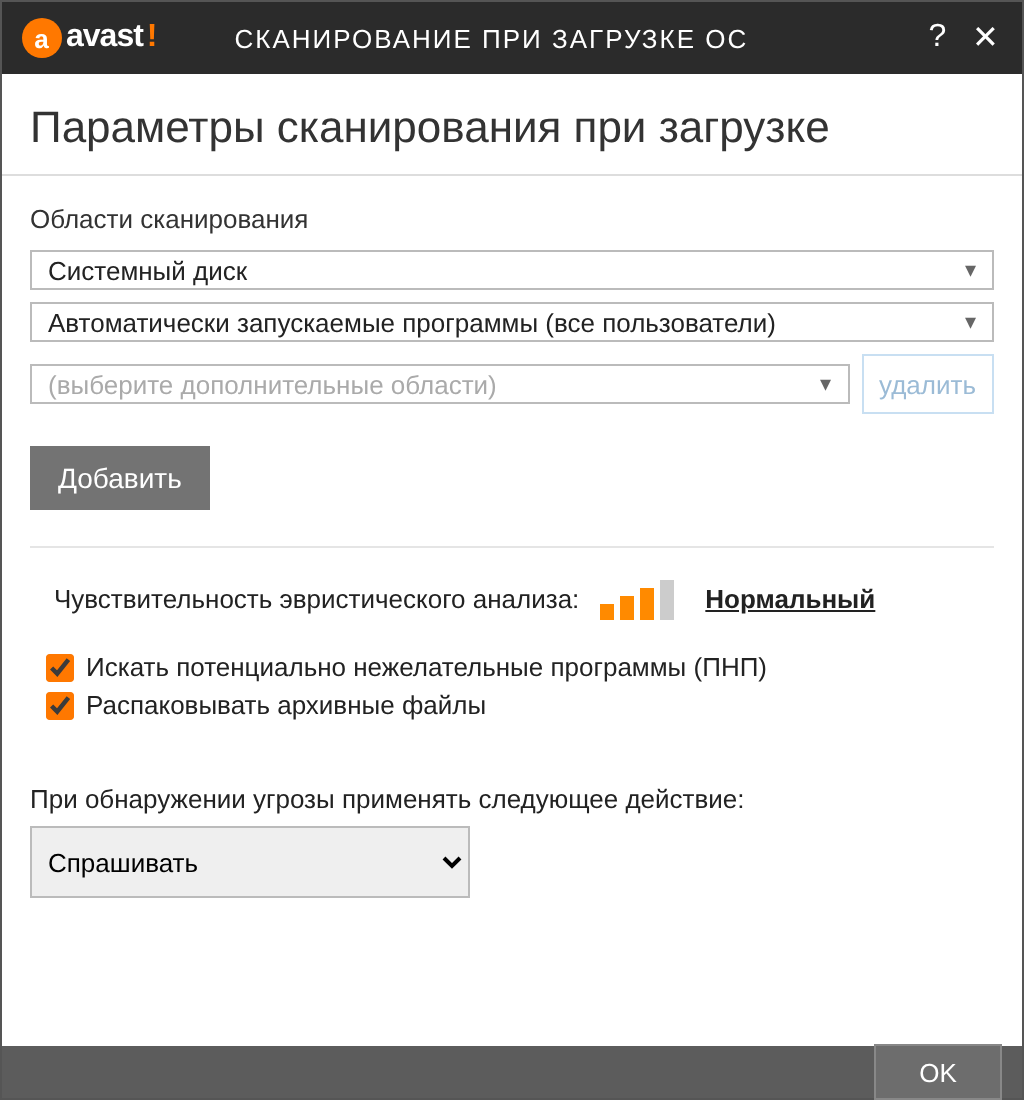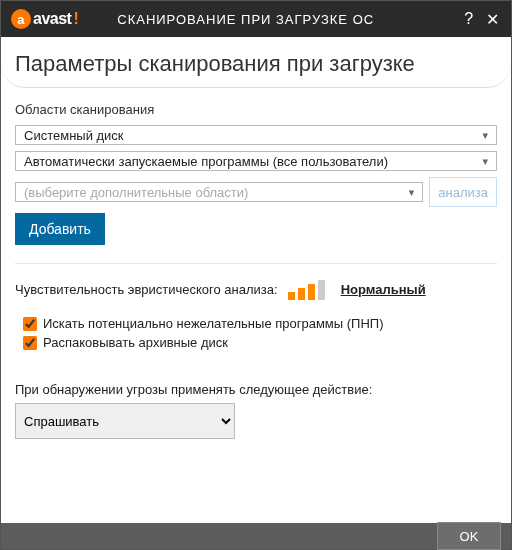--- a/index.html
+++ b/index.html
@@ -60,21 +60,20 @@
   .titlebar-btn {
     width: 24px; height: 24px;
     color: #fff;
     font-size: 16px;
     display:flex; align-items:center; justify-content:center;
     cursor:pointer;
   }
   .header {
     padding: 14px 2px 10px 14px;
     border-bottom: 1px solid #ddd;
-    border-radius: 24px;
   }
   .header h1 {
     font-size: 22px;
     font-weight: normal;
     color: #333;
   }
   .content {
     flex:1;
     padding: 14px 14px 0 14px;
     font-size: 13px;
@@ -106,30 +105,31 @@
     height:30px;
     padding: 0 8px;
     border:1px solid #c8dff2;
     background:#fff;
     color:#9bbbd6;
     font-size:13px;
     cursor:pointer;
   }
   .btn-add {
     display:inline-block;
-    background:#0369a1;
+    background:#737373;
     color:#fff;
     border:none;
     padding: 8px 14px;
     font-size:14px;
+    margin-top:10px;
     cursor:pointer;
   }
   .divider { height:1px; background:#e5e5e5; margin:18px 0 14px 0; }
   .heur-row { display:flex; align-items:center; gap:10px; margin-bottom:16px;}
-  .heur-row .label { font-size:13px; }
+  .heur-row .label { font-size:13px;margin-left:12px; }
   .bars { display:flex; align-items:flex-end; gap:3px; height:22px;}
   .bars span { width:7px; background:#ccc; }
   .bars span.on { background:#ff8a00; }
   .bars span:nth-child(1){height:8px;}
   .bars span:nth-child(2){height:12px;}
   .bars span:nth-child(3){height:16px;}
   .bars span:nth-child(4){height:20px;}
   .heur-level { font-weight:bold; margin-left:6px;text-decoration:underline; }
   .check-row { display:flex; align-items:center; gap:6px; margin:4px 0 4px 8px; font-size:13px;}
   .check-row input { width:14px; height:14px; accent-color:#ff7800; }
@@ -192,21 +192,21 @@
         <span>Автоматически запускаемые программы (все пользователи)</span>
         <span class="chev">▾</span>
       </div>
     </div>
 
     <div class="select-row">
       <div class="select placeholder">
         <span>(выберите дополнительные области)</span>
         <span class="chev">▾</span>
       </div>
-      <button class="btn-delete">анализа</button>
+      <button class="btn-delete">удалить</button>
     </div>
 
     <button class="btn-add">Добавить</button>
 
     <div class="divider"></div>
 
     <div class="heur-row">
       <span class="label">Чувствительность эвристического анализа:</span>
       <div class="bars">
         <span class="on"></span>
@@ -216,21 +216,21 @@
       </div>
       <span class="heur-level">Нормальный</span>
     </div>
 
     <label class="check-row">
       <input type="checkbox" checked="" style="">
       <span>Искать потенциально нежелательные программы (ПНП)</span>
     </label>
     <label class="check-row">
       <input type="checkbox" checked="" style="">
-      <span>Распаковывать архивные диск</span>
+      <span>Распаковывать архивные файлы</span>
     </label>
 
     <div class="action-label">При обнаружении угрозы применять следующее действие:</div>
     <select class="native-select">
       <option>Спрашивать</option>
     </select>
 
   </div>
 
   <div class="footer">

